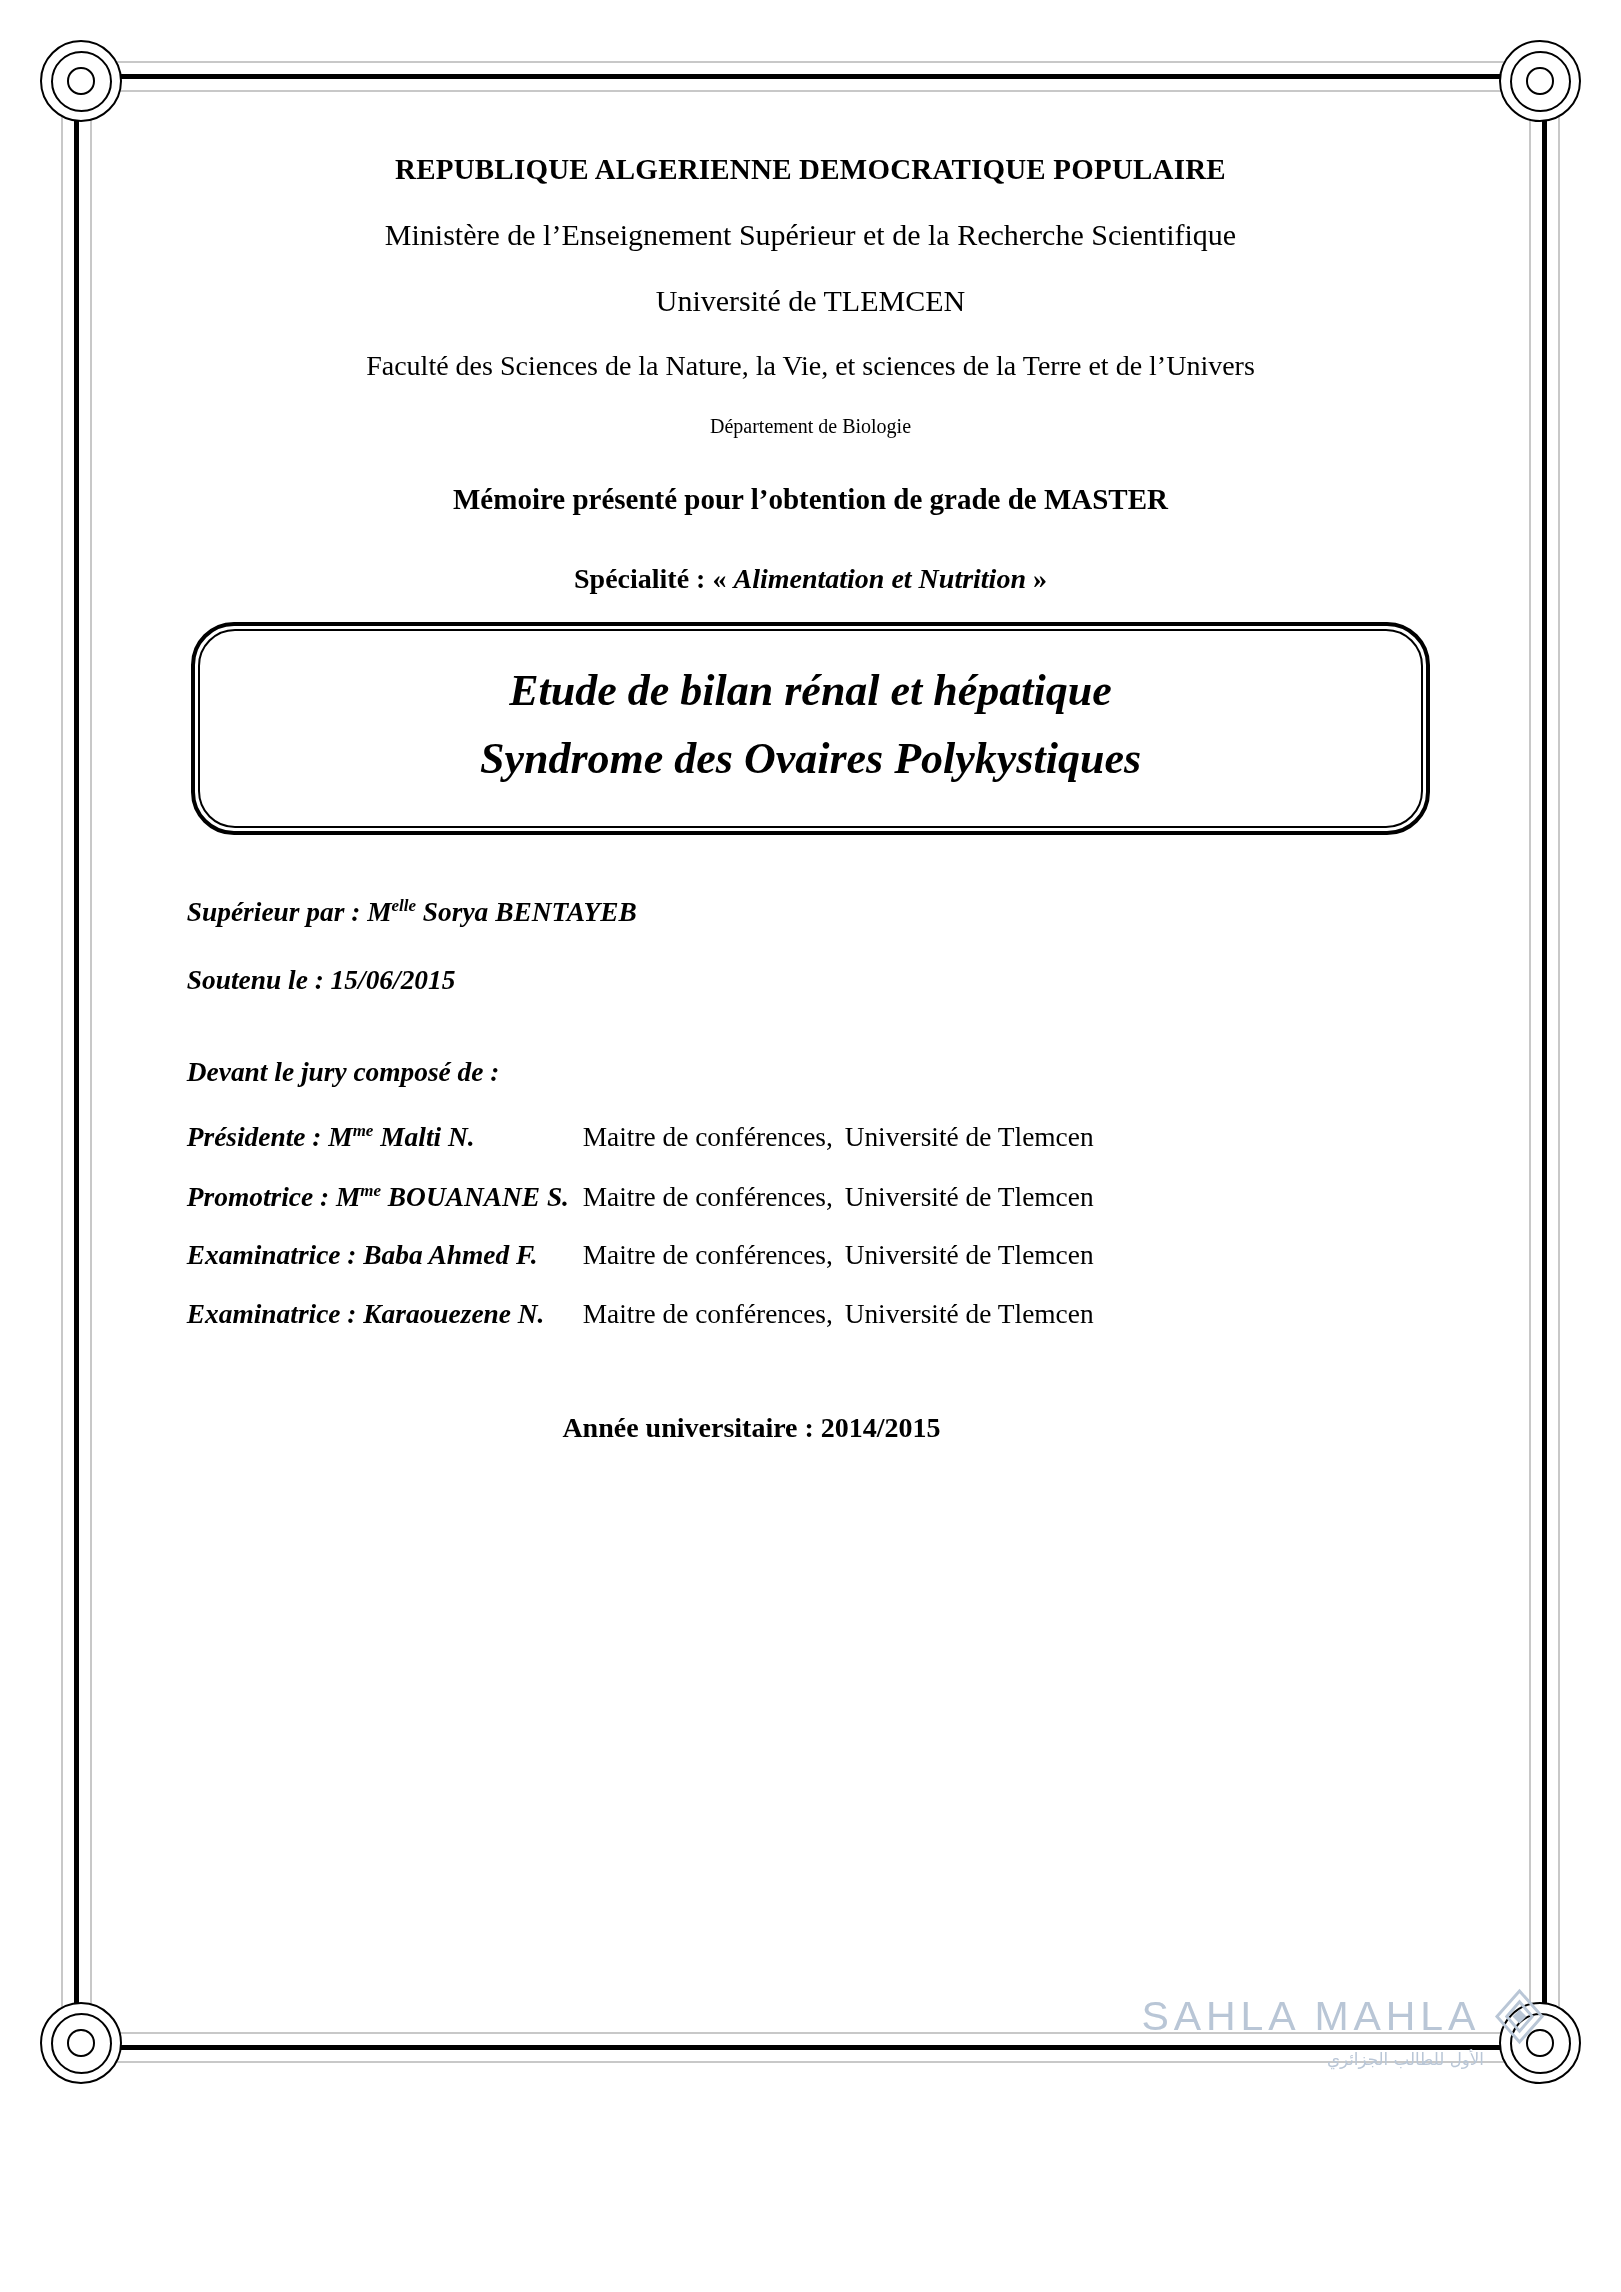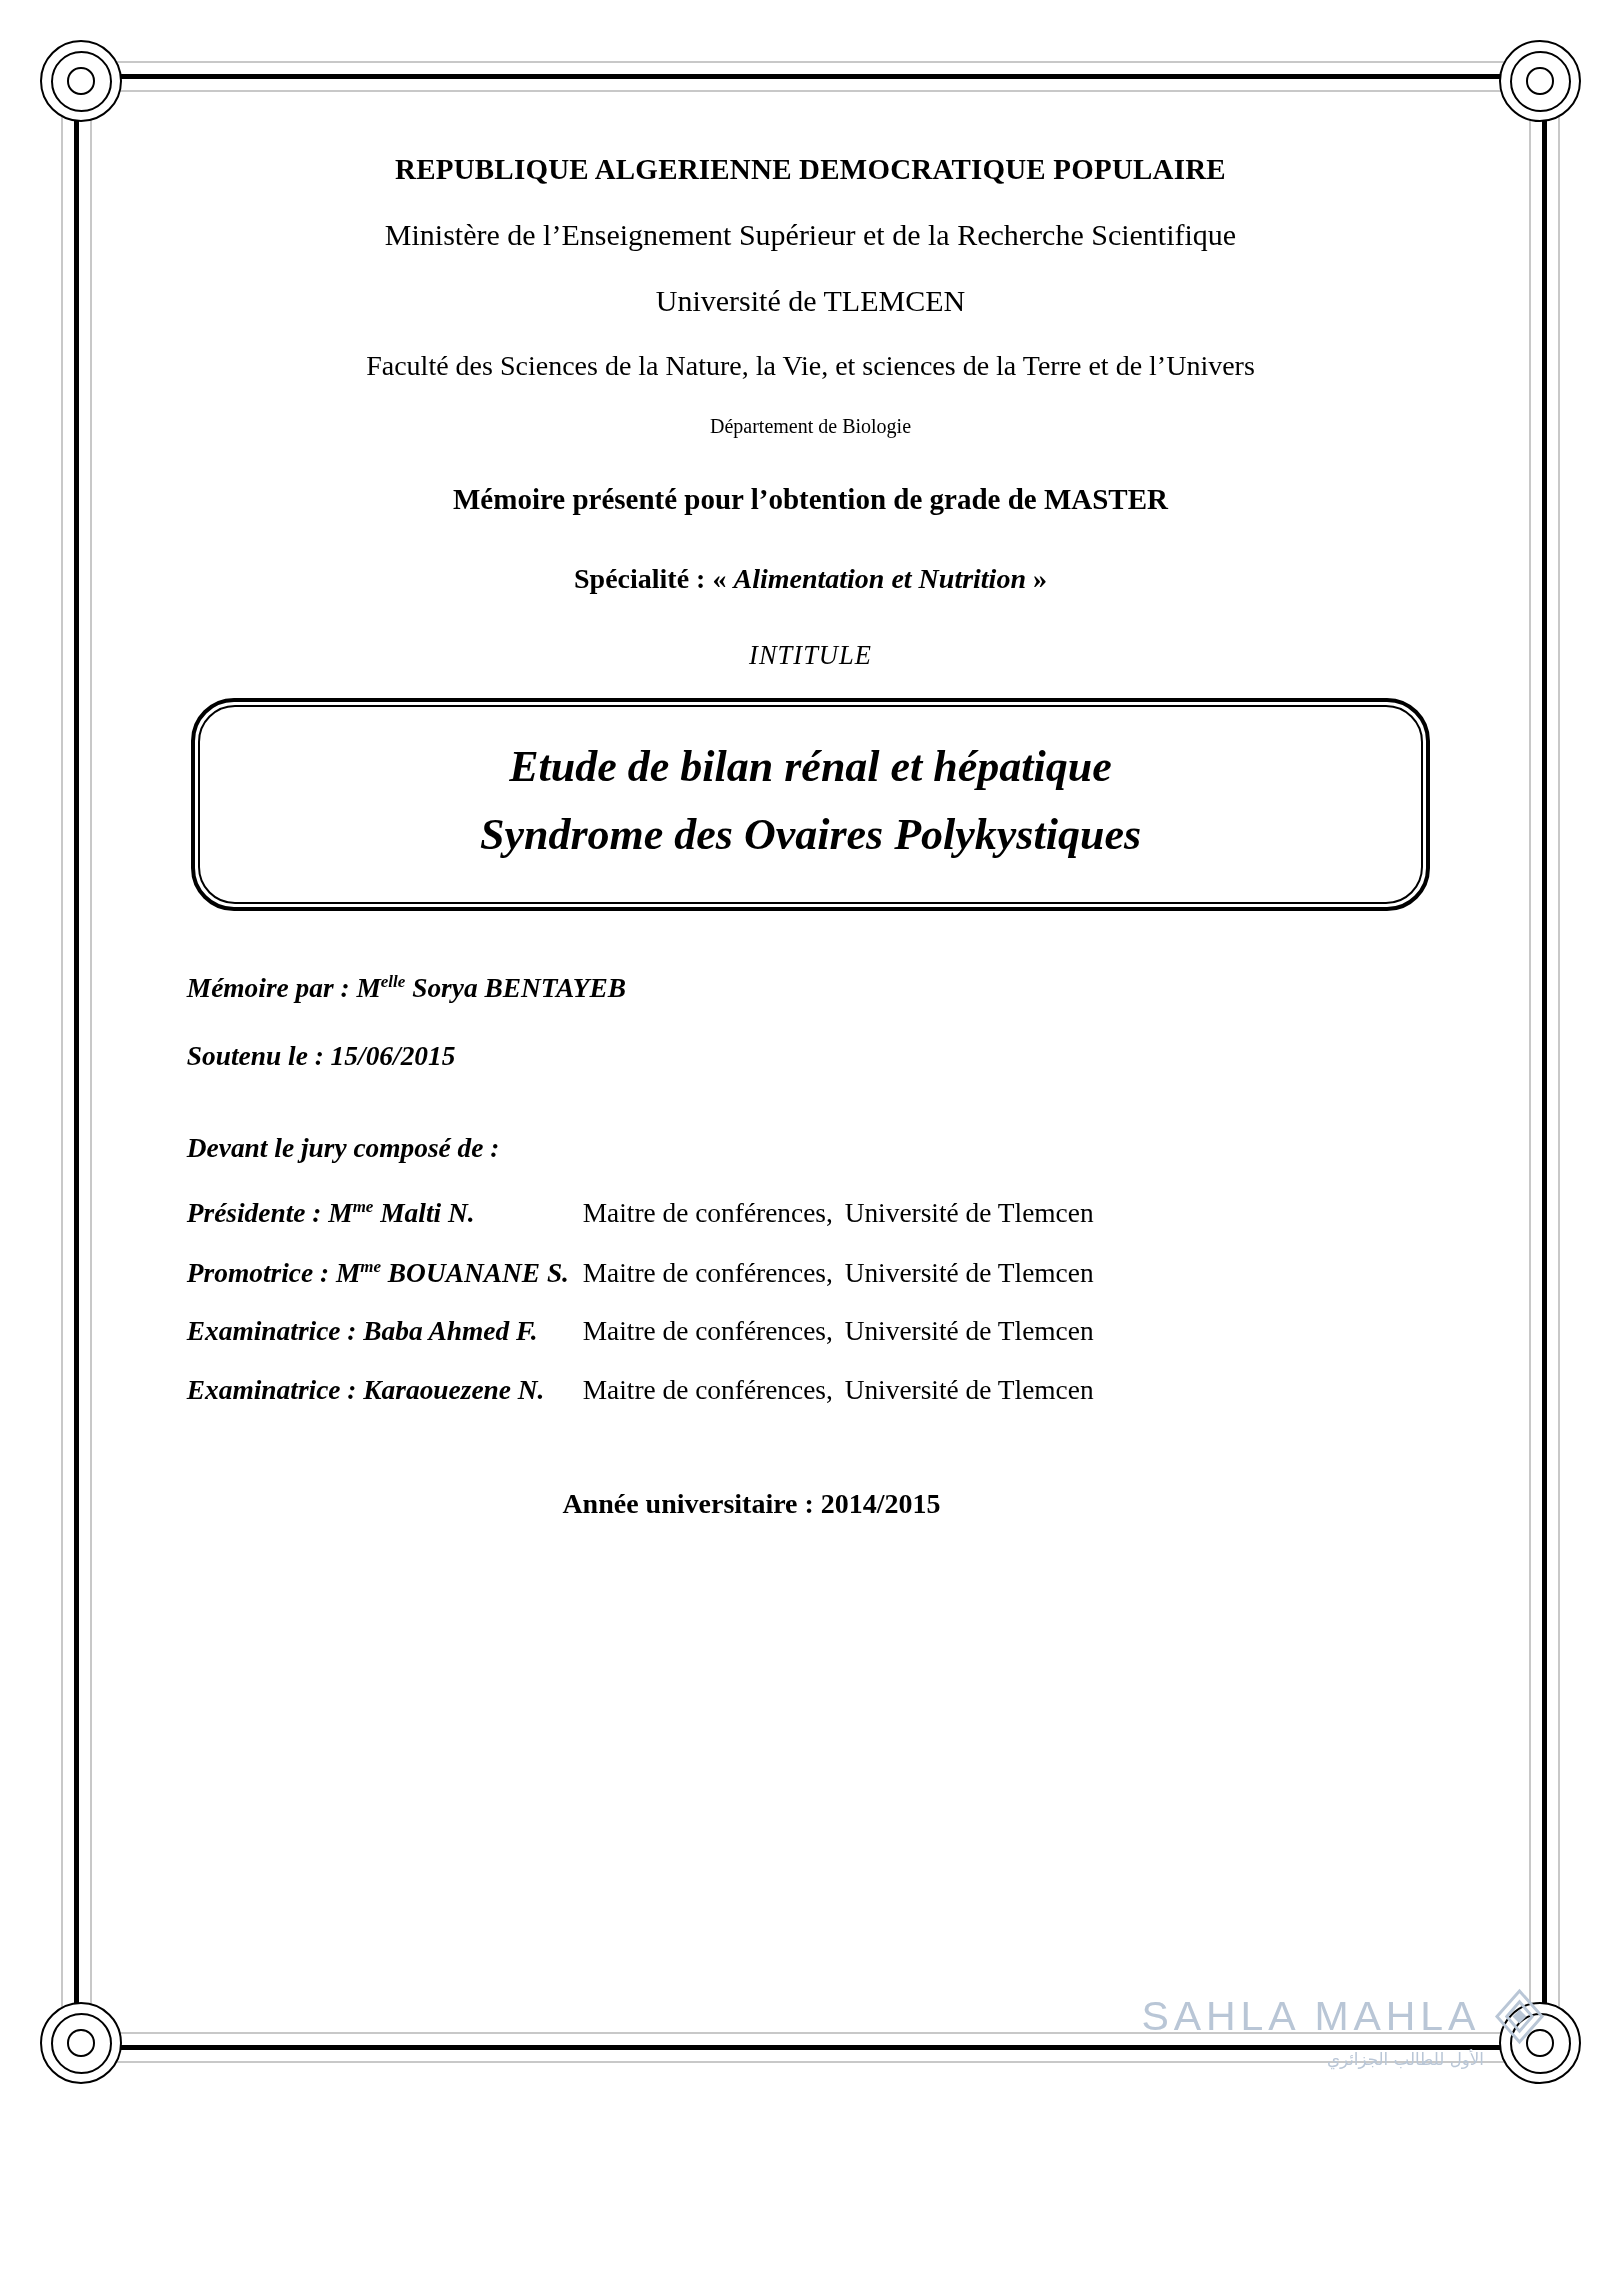--- a/index.html
+++ b/index.html
@@ -254,31 +254,30 @@
     <div class="hdr hdr-1">REPUBLIQUE ALGERIENNE DEMOCRATIQUE POPULAIRE</div>
     <div class="hdr hdr-2">Ministère de l’Enseignement Supérieur et de la Recherche Scientifique</div>
     <div class="hdr hdr-3">Université de TLEMCEN</div>
     <div class="hdr hdr-4">Faculté des Sciences de la Nature, la Vie, et sciences de la Terre et de l’Univers</div>
     <div class="hdr hdr-5">Département de Biologie</div>
 
     <div class="hdr-master">Mémoire présenté pour l’obtention de grade de MASTER</div>
 
     <div class="hdr-spec"><span>Spécialité : « </span><span class="it">Alimentation et Nutrition</span><span> »</span></div>
 
-    <div class="intitule">INTITULE</div>
 
     <div class="title-box-outer">
       <div class="title-box-inner">
         <div class="title-line">Etude de bilan rénal et hépatique</div>
         <div class="title-line">Syndrome des Ovaires Polykystiques</div>
       </div>
     </div>
 
     <div class="author-block">
-      <div class="author-line"><span>Mémoire par : M</span><sup class="abbr">elle</sup><span> Sorya BENTAYEB</span></div>
+      <div class="author-line"><span>Supérieur par : M</span><sup class="abbr">elle</sup><span> Sorya BENTAYEB</span></div>
       <div class="author-line">Soutenu le : 15/06/2015</div>
     </div>
 
     <div class="jury-head">Devant le jury composé de :</div>
 
     <table class="jury-table">
       <tbody>
         <tr>
           <td class="jury-role"><span>Présidente : M</span><sup class="abbr">me</sup><span> Malti N.</span></td>
           <td class="jury-grade">Maitre de conférences,</td>

